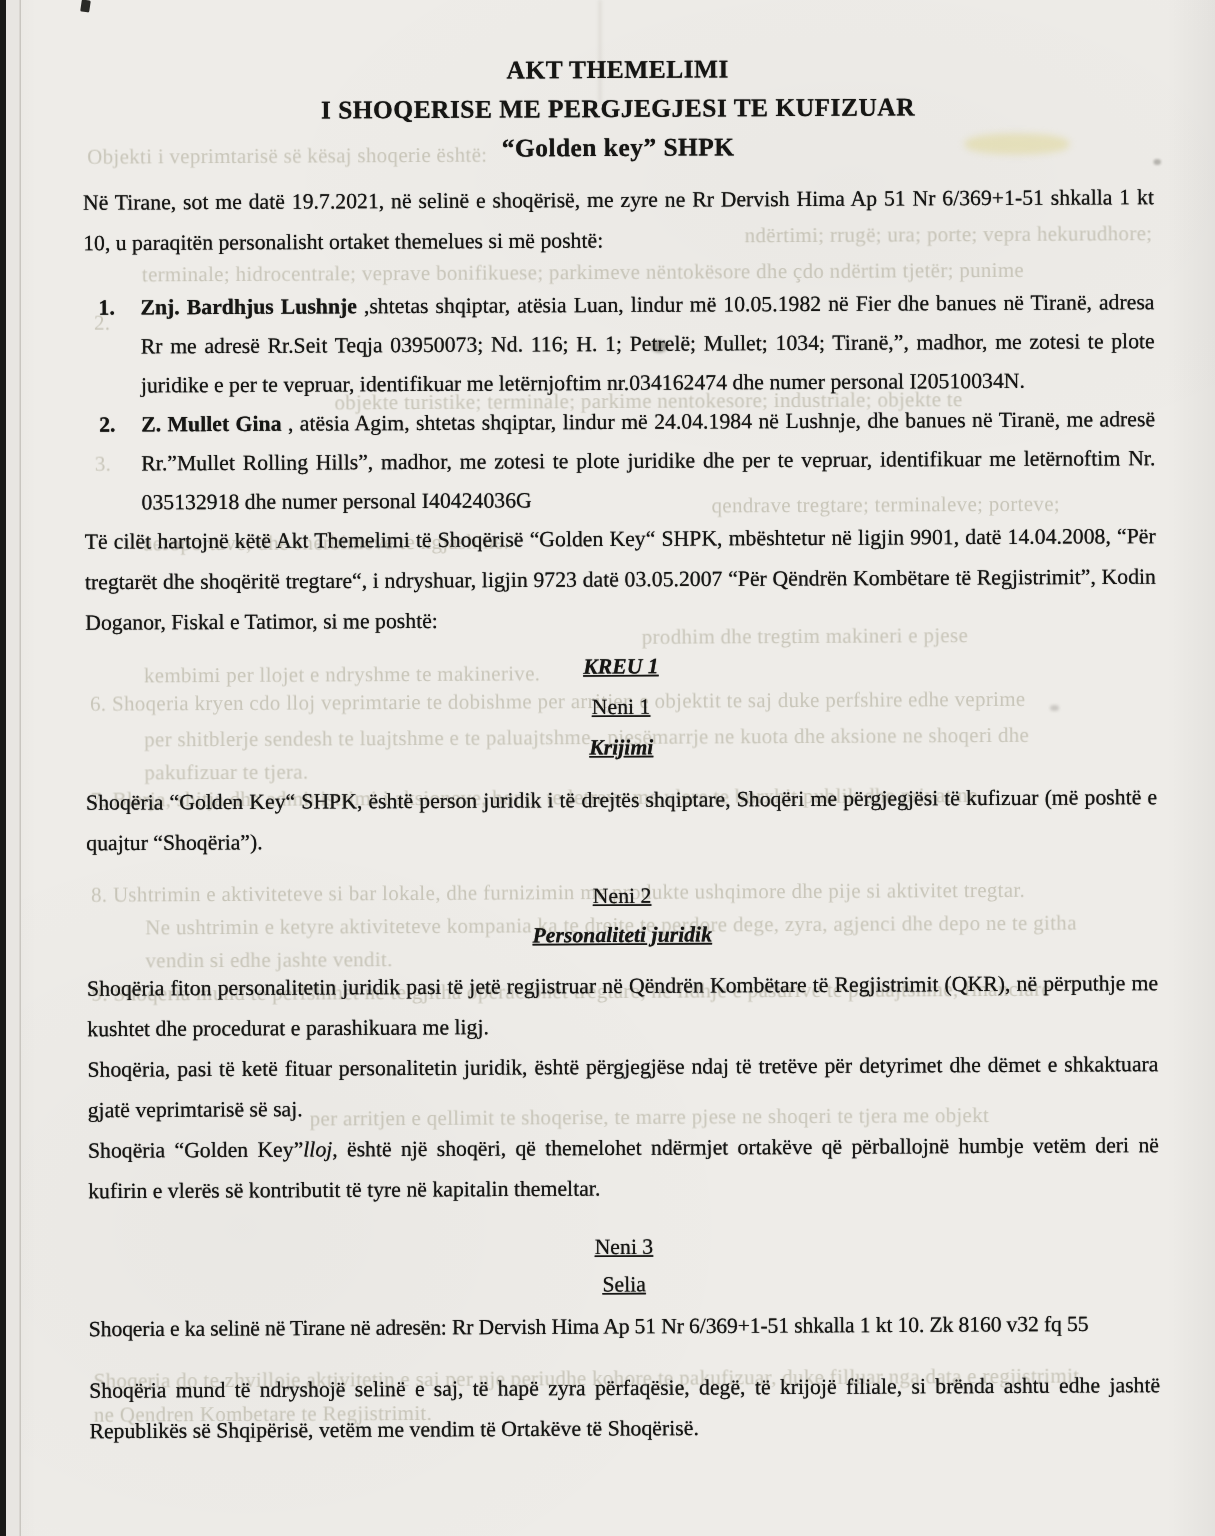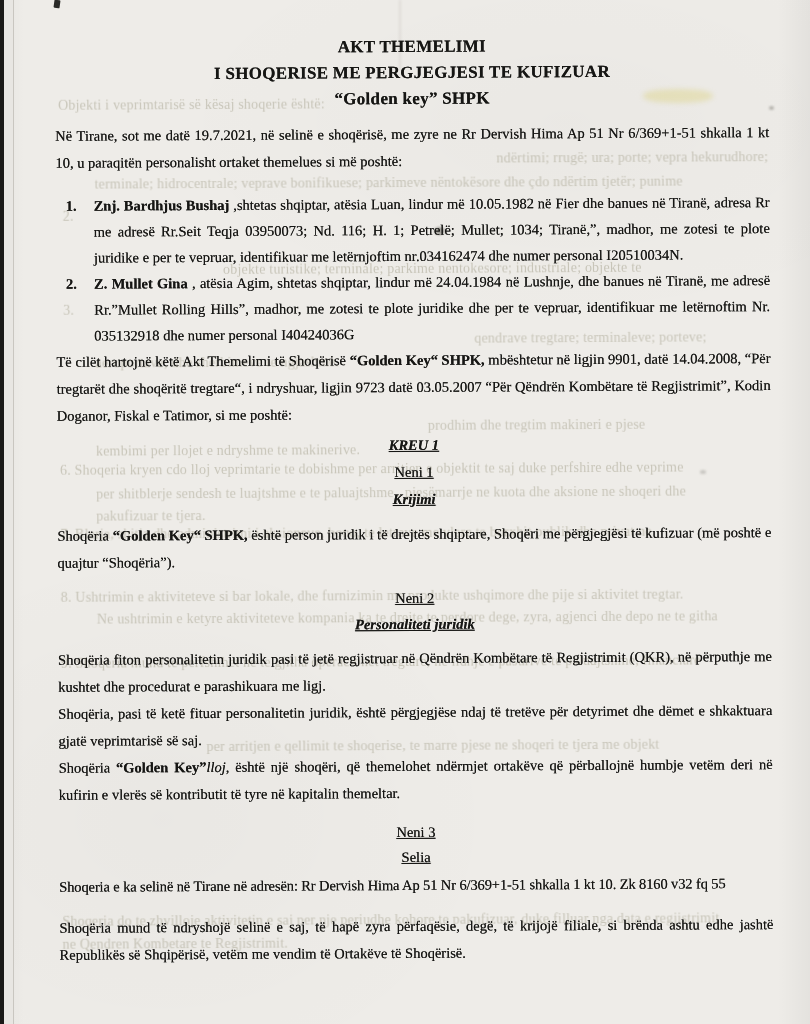--- a/index.html
+++ b/index.html
@@ -53,21 +53,21 @@
   .preamble{margin:0;}
   .heading-block{text-align:center;line-height:27px;margin-top:4px;}
   .h-chapter{font-weight:bold;font-style:italic;text-decoration:underline;}
   .h-article{text-decoration:underline;}
   .h-subtitle{font-weight:bold;font-style:italic;text-decoration:underline;}
   .h-plain{text-decoration:underline;}
   .sec{margin-top:8px;}
   .sec2{margin-top:10px;line-height:26px;}
   .tight{letter-spacing:-0.12px;}
   .gap-small{margin-top:8px;}
-  b.seg{font-weight:bold;}
+  b.seg{font-weight:normal;}
   i.seg{font-style:italic;}
 </style>
 </head>
 <body>
 
 <div class="page">
 
   <div class="edge-black"></div>
   <div class="edge-gray"></div>
   <div class="corner-tick"></div>
@@ -89,40 +89,41 @@
       <span class="ghost" style="top:329px;left:475px;max-width:310px;">qendrave tregtare; terminaleve; porteve;</span>
       <span class="ghost" style="top:352px;left:96px;max-width:420px;">aeroportave; dhe sherbimeve te ngjashme.</span>
       <span class="ghost" style="top:416px;left:428px;max-width:360px;">prodhim dhe tregtim makineri e pjese</span>
       <span class="ghost" style="top:440px;left:96px;max-width:520px;">kembimi per llojet e ndryshme te makinerive.</span>
       <span class="ghost" style="top:459px;left:60px;max-width:728px;">6.   Shoqeria kryen cdo lloj veprimtarie te dobishme per arritjen  e objektit te saj duke  perfshire edhe veprime</span>
       <span class="ghost" style="top:483px;left:96px;max-width:690px;">per shitblerje  sendesh te luajtshme e te paluajtshme , pjesëmarrje ne kuota dhe aksione ne shoqeri dhe</span>
       <span class="ghost" style="top:505px;left:96px;max-width:320px;">pakufizuar te tjera.</span>
       <span class="ghost" style="top:523px;left:60px;max-width:728px;">7.   Blerja, shitja dhe administrimi i aksioneve, bono, te letrave me vlere te borxhit publik dhe privat ne</span>
       <span class="ghost" style="top:586px;left:60px;max-width:728px;">8.   Ushtrimin e aktiviteteve si bar lokale, dhe furnizimin me produkte ushqimore dhe pije si aktivitet tregtar.</span>
       <span class="ghost" style="top:608px;left:96px;max-width:690px;">Ne ushtrimin e ketyre aktiviteteve kompania ka te drejte te perdore dege, zyra, agjenci dhe depo ne te githa</span>
+      <span class="ghost" style="top:630px;left:96px;max-width:400px;">vendin si edhe jashte vendit.</span>
       <span class="ghost" style="top:652px;left:60px;max-width:728px;">9.   Shoqeria mund te perfshihet ne te gjitha operacionet tregtare, ne lidhje e pasurive te paluajtshme, financiare</span>
       <span class="ghost" style="top:736px;left:205px;max-width:580px;">per arritjen e qellimit te shoqerise, te marre pjese ne shoqeri te tjera me objekt</span>
       <span class="ghost" style="top:910px;left:60px;max-width:728px;">Shoqeria do te zhvilloje aktivitetin e saj per nje periudhe kohore te pakufizuar, duke filluar nga data e regjistrimit</span>
       <span class="ghost" style="top:933px;left:60px;max-width:500px;">ne Qendren Kombetare te Regjistrimit.</span>
     </div>
 
     <div class="content">
 
       <div class="title-block">
         <div>AKT THEMELIMI</div>
         <div>I SHOQERISE ME PERGJEGJESI TE KUFIZUAR</div>
         <div>“Golden key”  SHPK</div>
       </div>
 
       <p class="para intro">Në Tirane, sot me datë 19.7.2021, në selinë e shoqërisë, me zyre ne Rr Dervish Hima Ap 51 Nr 6/369+1-51 shkalla 1 kt 10, u paraqitën personalisht ortaket themelues si më poshtë:</p>
 
       <div class="founder-list">
         <div class="founder-item">
           <span class="founder-num">1.</span>
-          <span class="founder-name">Znj. Bardhjus Bushaj</span><span> ,shtetas shqiptar, atësia Luan, lindur më 10.05.1982 në Fier  dhe banues në Tiranë, adresa Rr me adresë Rr.Seit Teqja 03950073; Nd. 116; H. 1; Petrelë; Mullet; 1034; Tiranë,”, madhor, me zotesi te plote juridike e per te vepruar, identifikuar me letërnjoftim nr.034162474 dhe numer  personal I20510034N.</span>
+          <span class="founder-name">Znj. Bardhjus Lushnje</span><span> ,shtetas shqiptar, atësia Luan, lindur më 10.05.1982 në Fier  dhe banues në Tiranë, adresa Rr me adresë Rr.Seit Teqja 03950073; Nd. 116; H. 1; Petrelë; Mullet; 1034; Tiranë,”, madhor, me zotesi te plote juridike e per te vepruar, identifikuar me letërnjoftim nr.034162474 dhe numer  personal I20510034N.</span>
         </div>
         <div class="founder-item">
           <span class="founder-num">2.</span>
           <span class="founder-name">Z. Mullet Gina</span><span> , atësia Agim, shtetas shqiptar, lindur më 24.04.1984  në Lushnje, dhe banues në Tiranë, me adresë Rr.”Mullet Rolling Hills”, madhor, me zotesi te plote juridike dhe per te vepruar, identifikuar me letërnoftim Nr. 035132918 dhe numer personal I40424036G</span>
         </div>
       </div>
 
       <p class="para preamble"><span>Të cilët hartojnë këtë Akt Themelimi të Shoqërisë </span><b class="seg">“Golden Key“ SHPK,</b><span>  mbështetur në ligjin 9901, datë 14.04.2008, “Për tregtarët dhe shoqëritë tregtare“, i ndryshuar,  ligjin 9723 datë 03.05.2007 “Për Qëndrën Kombëtare të Regjistrimit”, Kodin Doganor, Fiskal e Tatimor, si me poshtë:</span></p>
 
       <div class="heading-block">

